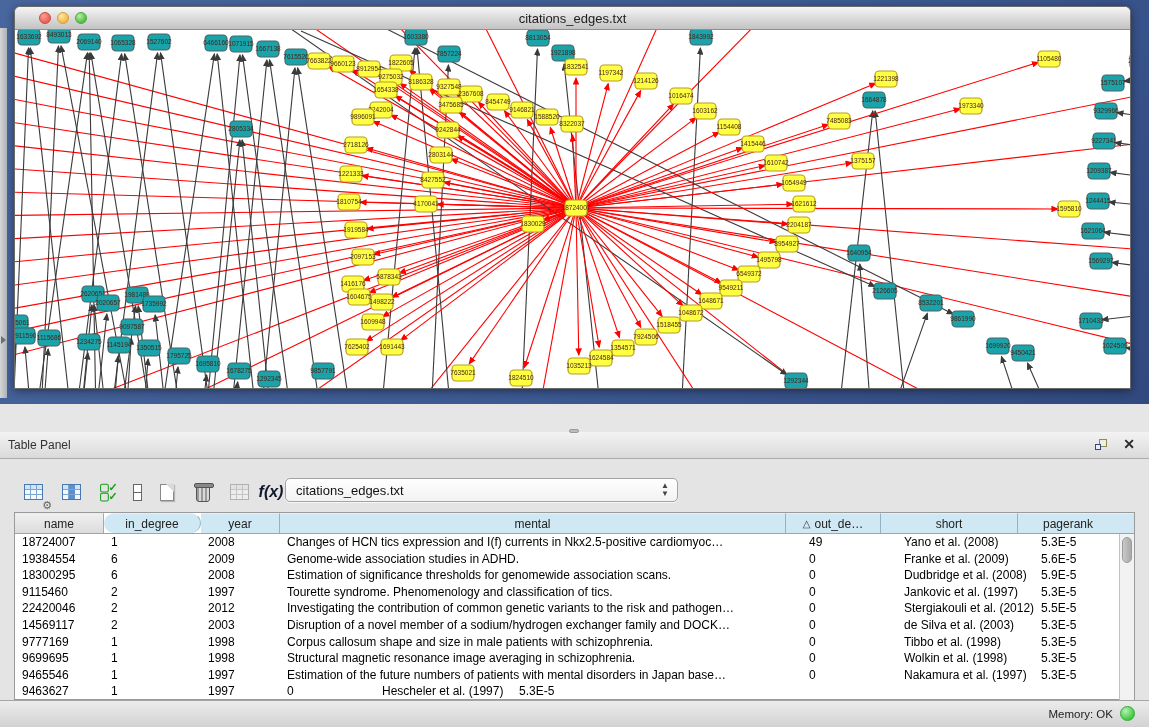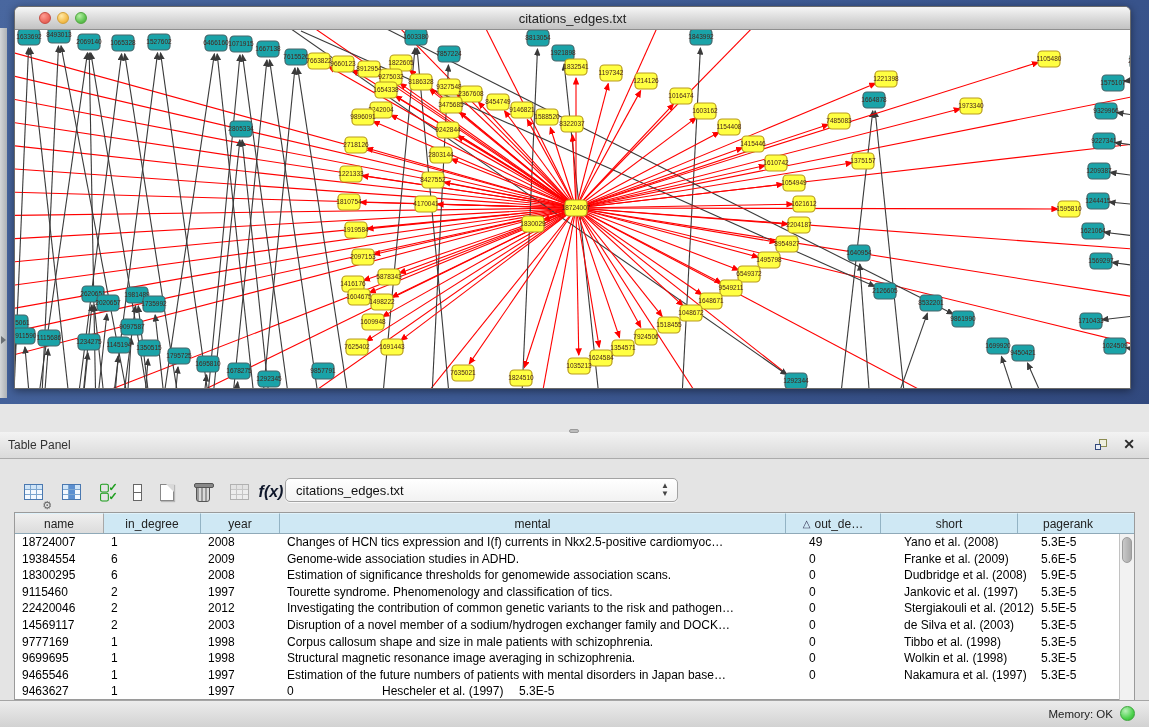--- a/index.html
+++ b/index.html
@@ -62,21 +62,21 @@
   
   .dtable{position:absolute;left:14px;top:80px;width:1121px;height:188px;background:#fff;border:1px solid #9a9a9a;}
   .thead{display:flex;height:21px;border-bottom:1px solid #8fa9b8;}
   .th{background:#cfe8f4;border-right:1px solid #93b3c4;border-top:1px solid #dff2fb;font-size:12px;color:#222;
     display:flex;align-items:center;justify-content:center;cursor:pointer;overflow:hidden;white-space:nowrap;}
   .th.namecol{background:linear-gradient(#efefef,#dcdcdc);border-right:1px solid #a8a8a8;}
   .sortglyph{margin-right:4px;font-size:10px;color:#335;}
   .tbody{position:relative;height:166px;overflow:hidden;}
   .trow{display:flex;height:16.6px;cursor:default;}
   .td{font-size:12px;color:#000;padding:1px 0 0 7px;white-space:nowrap;overflow:hidden;}
-  .c0{width:89px;} .c1{width:97px;} .c2{width:79px;} .c3{flex:1;} .c4{width:95px;} .c5{width:137px;} .c6{width:100px;}
+  .c0{width:89px;} .c1{width:97px;border-radius:10px;} .c2{width:79px;} .c3{flex:1;} .c4{width:95px;} .c5{width:137px;} .c6{width:100px;}
   .vscroll{position:absolute;right:0;top:21px;width:15px;height:166px;background:#f2f2f2;border-left:1px solid #c2c2c2;}
   .vthumb{position:absolute;left:2px;top:3px;width:10px;height:26px;border-radius:5px;
     background:linear-gradient(90deg,#c9c9c9,#a9a9a9);border:1px solid #9b9b9b;cursor:pointer;}
   
   .tabsbar{position:absolute;left:0;top:268px;width:1149px;height:30px;}
   .seg{position:absolute;left:50%;transform:translateX(-50%);top:3px;height:21px;display:flex;
     border:1px solid #8f8f8f;border-radius:5px;overflow:hidden;background:#fcfcfc;box-shadow:0 1px 1px rgba(255,255,255,.8);}
   .seg .tab{font-size:12.5px;color:#222;padding:3px 16px 0 16px;border-right:1px solid #b5b5b5;cursor:pointer;}
   .seg .tab:last-child{border-right:none;}
   .seg .tab.active{background:linear-gradient(#9b9b9b,#6f6f6f);color:#f2f2f2;border-right:1px solid #5f5f5f;}

